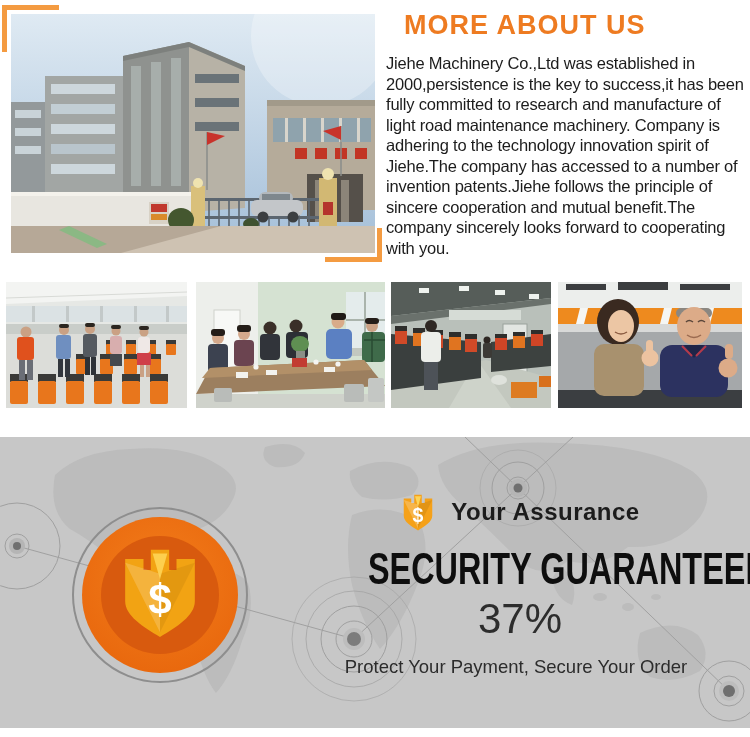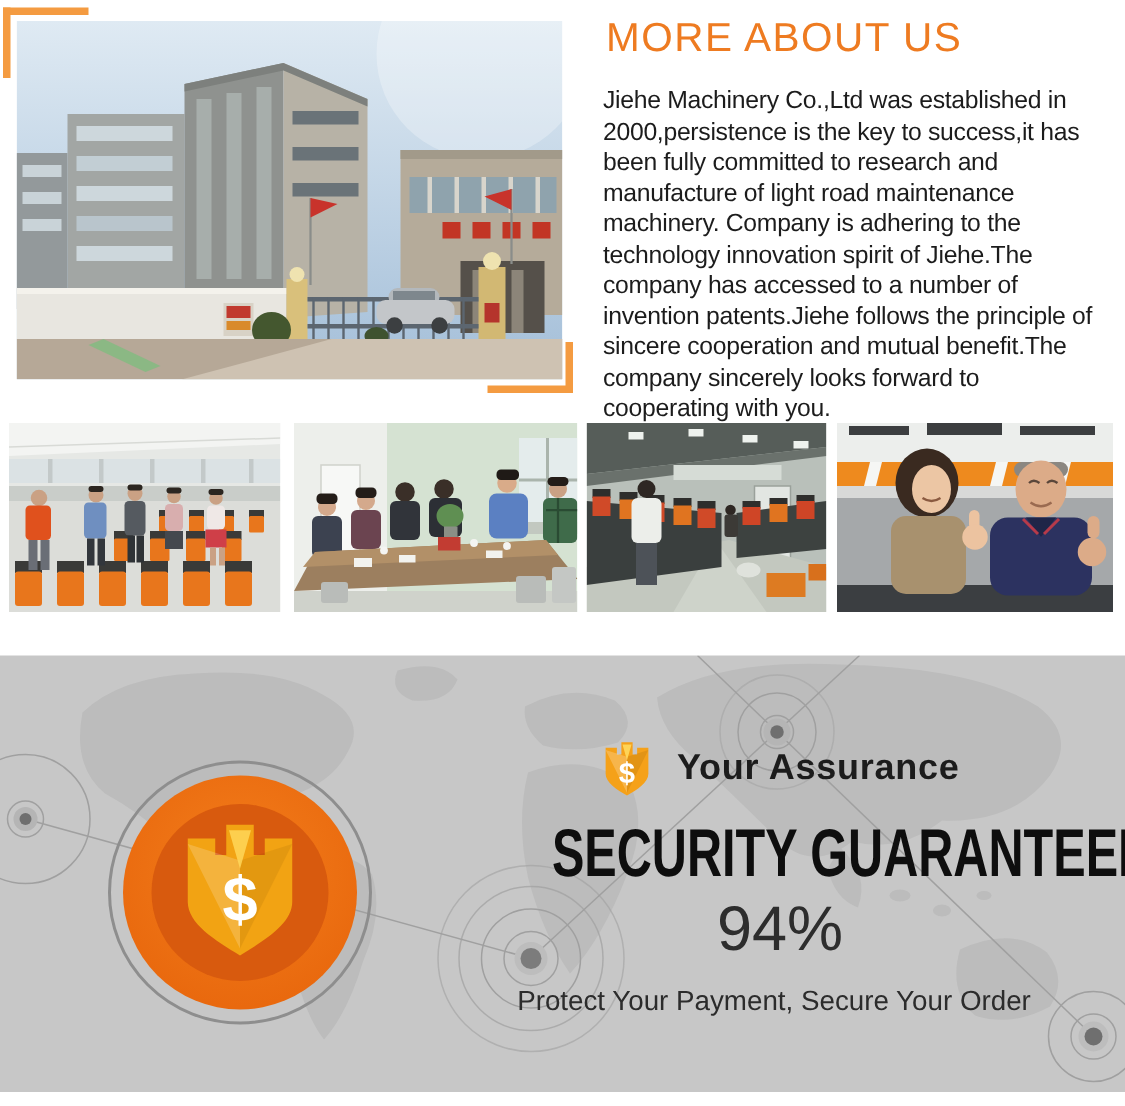--- a/index.html
+++ b/index.html
@@ -7,23 +7,23 @@
           font-family:"Liberation Sans", sans-serif; overflow:hidden; }
 
   
   .bracket-tl { position:absolute; left:2px; top:5px; width:52px; height:42px;
                 border-top:5px solid #f49b41; border-left:5px solid #f49b41; }
   .bracket-br { position:absolute; left:325px; top:228px; width:52px; height:29px;
                 border-bottom:5px solid #f49b41; border-right:5px solid #f49b41; }
   .hero { position:absolute; left:11px; top:14px; width:364px; height:239px; margin:0; overflow:hidden; }
   .hero svg { display:block; width:100%; height:100%; }
   .about { position:absolute; left:386px; top:10px; width:360px; }
-  .about h1 { margin:0 0 12px 18px; color:#ee7b21; font-size:27px; font-weight:400;
+  .about h1 { margin:0 0 12px 18px; color:#ee7b21; font-size:27px; font-weight:700;
               letter-spacing:1px; white-space:nowrap; }
-  .about p { margin:16px; font-size:16.5px; line-height:20.5px; color:#1c1c1c; letter-spacing:-0.2px; }
+  .about p { margin:0; font-size:16.5px; line-height:20.5px; color:#1c1c1c; letter-spacing:-0.2px; }
 
   
   .gallery { position:absolute; left:0; top:282px; width:750px; height:126px; }
   .gallery figure { position:absolute; top:0; height:126px; margin:0; overflow:hidden; }
   .gallery svg { display:block; width:100%; height:100%; }
   .ph1 { left:6px;   width:181px; }
   .ph2 { left:196px; width:189px; }
   .ph3 { left:391px; width:160px; }
   .ph4 { left:558px; width:184px; }
 
@@ -435,17 +435,17 @@
         <polygon points="48,34 86,22 48,98" fill="#7a4a00" opacity="0.15"></polygon>
         <polygon points="40,12 56,12 48,40" fill="#ffd95e" opacity="0.9"></polygon>
         <text x="48" y="80" text-anchor="middle" font-size="52" font-weight="bold" fill="#ffffff" font-family="Liberation Sans, sans-serif">$</text>
       </svg>
       <span class="label">Your Assurance</span>
     </div>
 
     <div class="security">
       <span>SECURITY GUARANTEED</span>
     </div>
-    <div class="percent">94%</div>
+    <div class="percent">37%</div>
     <div class="tagline">Protect Your Payment, Secure Your Order</div>
   </section>
 
 </div>
 
 </body></html>

